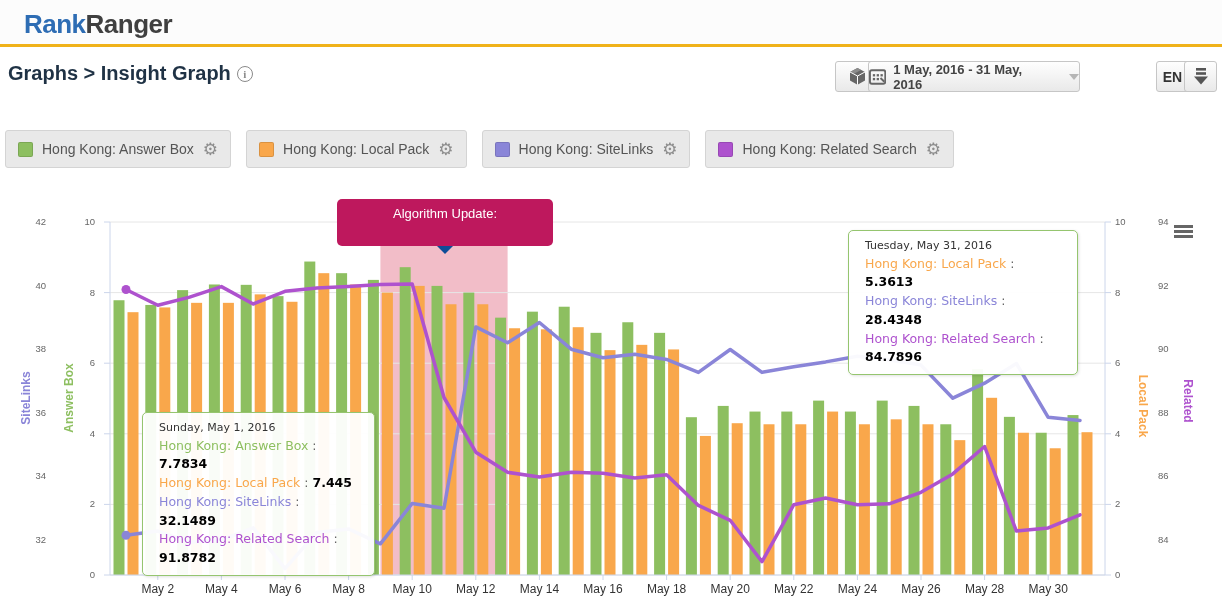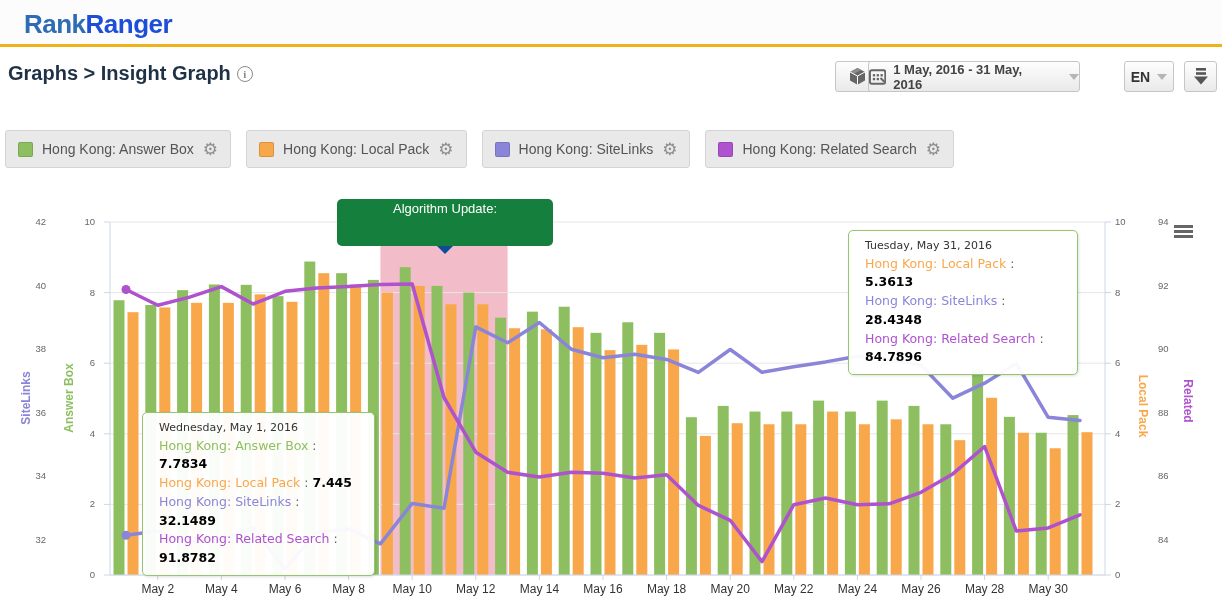--- a/index.html
+++ b/index.html
@@ -3,53 +3,53 @@
 <meta charset="utf-8">
 <style>
   * { margin:0; padding:0; box-sizing:border-box; }
   html,body { width:1222px; height:604px; background:#fff; overflow:hidden;
               font-family:"Liberation Sans", sans-serif; }
 
   
   .app-header { position:absolute; left:0; top:0; width:1222px; height:47px;
                 background:#fcfcfc; border-bottom:3px solid #f0b219; }
   .logo { position:absolute; left:24px; top:9px; font-size:26px; font-weight:bold; letter-spacing:-0.5px; }
-  .logo .p1 { color:#2e6db4; } .logo .p2 { color:#1d4ed8; }
+  .logo .p1 { color:#2e6db4; } .logo .p2 { color:#404040; }
 
   
   .breadcrumb { position:absolute; left:8px; top:62px; font-size:20px; font-weight:bold; color:#1f3245; }
   .info-icon { display:inline-block; width:16px; height:16px; border:1.5px solid #8a8a8a; border-radius:50%;
                color:#8a8a8a; font-size:11px; line-height:15px; text-align:center; font-weight:bold;
                vertical-align:2px; margin-left:6px; font-family:"Liberation Serif", serif; }
 
   
   .tbtn { position:absolute; top:61px; height:31px; border:1px solid #c6c6c6; border-radius:3px;
           background:linear-gradient(#fefefe,#e9e9e9); display:flex; align-items:center;
           justify-content:center; gap:7px; cursor:pointer; }
   .caret { width:0; height:0; border-left:5px solid transparent; border-right:5px solid transparent;
            border-top:6px solid #b5b5b5; }
   .btn-filter { left:835px; width:61px; }
   .btn-date { left:868px; width:212px; font-size:13px; font-weight:bold; color:#444; }
-  .btn-lang { left:1124px; width:50px; font-size:14px; font-weight:bold; color:#333; }
+  .btn-lang { left:1156px; width:50px; font-size:14px; font-weight:bold; color:#333; }
   .btn-download { left:1184px; width:33px; }
 
   
   .legend-row { position:absolute; left:5px; top:130px; display:flex; gap:15px; }
   .chip { height:38px; background:#e9e9e9; border:1px solid #d4d4d4; border-radius:3px;
           display:flex; align-items:center; gap:9px; padding:0 12px; cursor:pointer; }
   .swatch { width:15px; height:15px; border-radius:2px; border:1px solid rgba(0,0,0,0.12); }
   .chip-label { font-size:14px; color:#555; }
   .gear { font-family:"DejaVu Sans", sans-serif; color:#8d8d8d; font-size:17px; line-height:17px; }
 
   
   .chart-area { position:absolute; left:0; top:186px; width:1222px; height:418px; }
   #chart-svg { position:absolute; left:0; top:0; }
 
-  .callout { position:absolute; left:337px; top:13px; width:216px; height:47px; background:#15803d;
-             border-radius:5px; color:#fff; text-align:center; padding-top:2px; z-index:3; }
+  .callout { position:absolute; left:337px; top:13px; width:216px; height:47px; background:#be185d;
+             border-radius:5px; color:#fff; text-align:center; padding-top:7px; z-index:3; }
   .callout .l1 { font-size:13px; } .callout .l2 { font-size:14px; font-weight:bold; }
   .callout:after { content:""; position:absolute; left:50%; margin-left:-8px; bottom:-8px; width:0; height:0;
                    border-left:8px solid transparent; border-right:8px solid transparent;
                    border-top:8px solid #0e4c97; }
 
   .tooltip { position:absolute; background:rgba(255,255,255,0.95); border:1px solid #95c56f;
              border-radius:5px; padding:7px 16px; font-family:"DejaVu Sans", sans-serif;
              font-size:12.5px; line-height:1.5; z-index:4; box-shadow:1px 1px 3px rgba(0,0,0,0.12); }
   .tooltip .tt-date { font-size:11px; color:#333; }
   .tooltip b { color:#000; }
@@ -300,21 +300,21 @@
         <polyline points="126,103.5 157.8,119.3 189.6,111.1 221.4,100.6 253.2,118.0 285,105.3 316.8,102.1 348.6,100.6 380.4,98.6 412.2,98.0 444,211.5 475.8,266.2 507.6,286.3 539.4000000000001,291.1 571.2,286.3 603,287.2 634.8,292.0 666.6,288.8 698.4,319.4 730.2,334.3 762,375.6 793.8000000000001,318.7 825.6,312.0 857.4,318.7 889.2,317.8 921,306.3 952.8000000000001,287.9 984.6,260.5 1016.4,345.1 1048.2,341.9 1080,328.9" fill="none" stroke="#ae52ce" stroke-width="3.5" stroke-linejoin="round" stroke-linecap="round"></polyline>
         <circle cx="126" cy="103.47706306306289" r="4.5" fill="#ae52ce"></circle>
       </g>
     </svg>
 
   <div class="callout">
     <div class="l1">Algorithm Update:</div>
   </div>
 
   <div class="tooltip tt1">
-    <div class="tt-date">Wednesday, May 1, 2016</div>
+    <div class="tt-date">Sunday, May 1, 2016</div>
     <div class="tt-rows">
         <div><span style="color: rgb(141, 191, 96);">Hong Kong: Answer Box</span><span style="color: rgb(102, 102, 102);"> : </span><b>7.7834</b></div>
         <div><span style="color: rgb(249, 167, 75);">Hong Kong: Local Pack</span><span style="color: rgb(102, 102, 102);"> : </span><b>7.445</b></div>
         <div><span style="color: rgb(138, 133, 216);">Hong Kong: SiteLinks</span><span style="color: rgb(102, 102, 102);"> : </span><b>32.1489</b></div>
         <div><span style="color: rgb(174, 82, 206);">Hong Kong: Related Search</span><span style="color: rgb(102, 102, 102);"> : </span><b>91.8782</b></div>
       </div>
   </div>
 
   <div class="tooltip tt2">
     <div class="tt-date">Tuesday, May 31, 2016</div>

